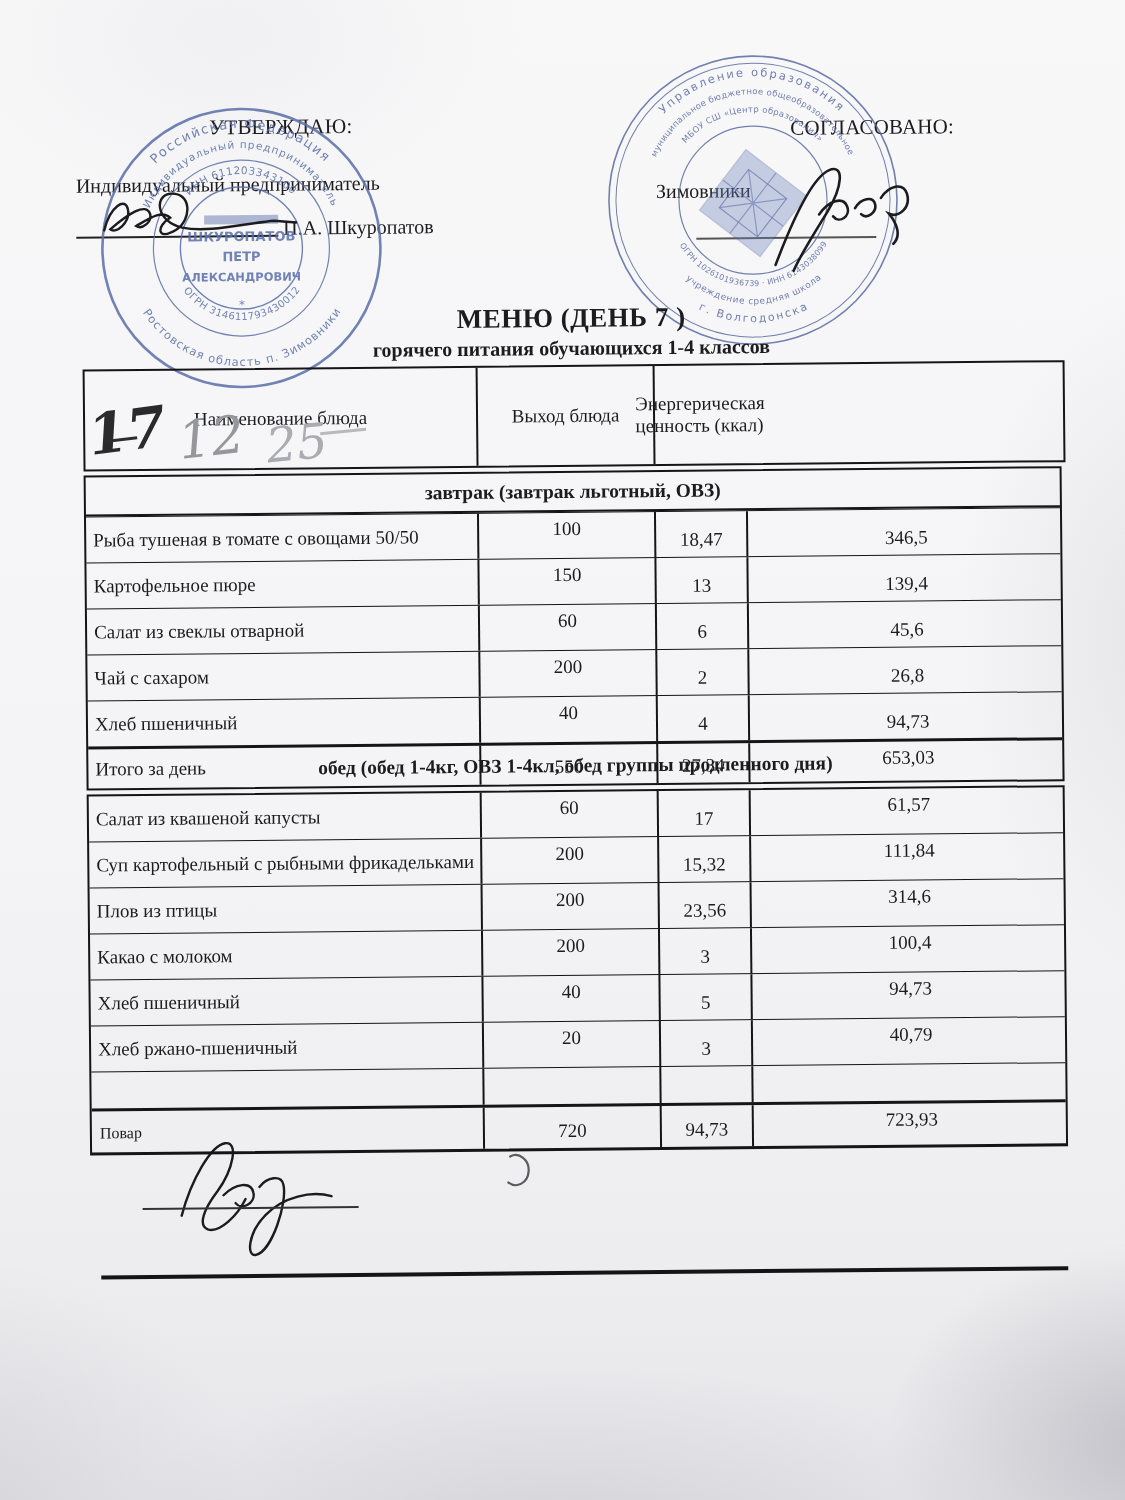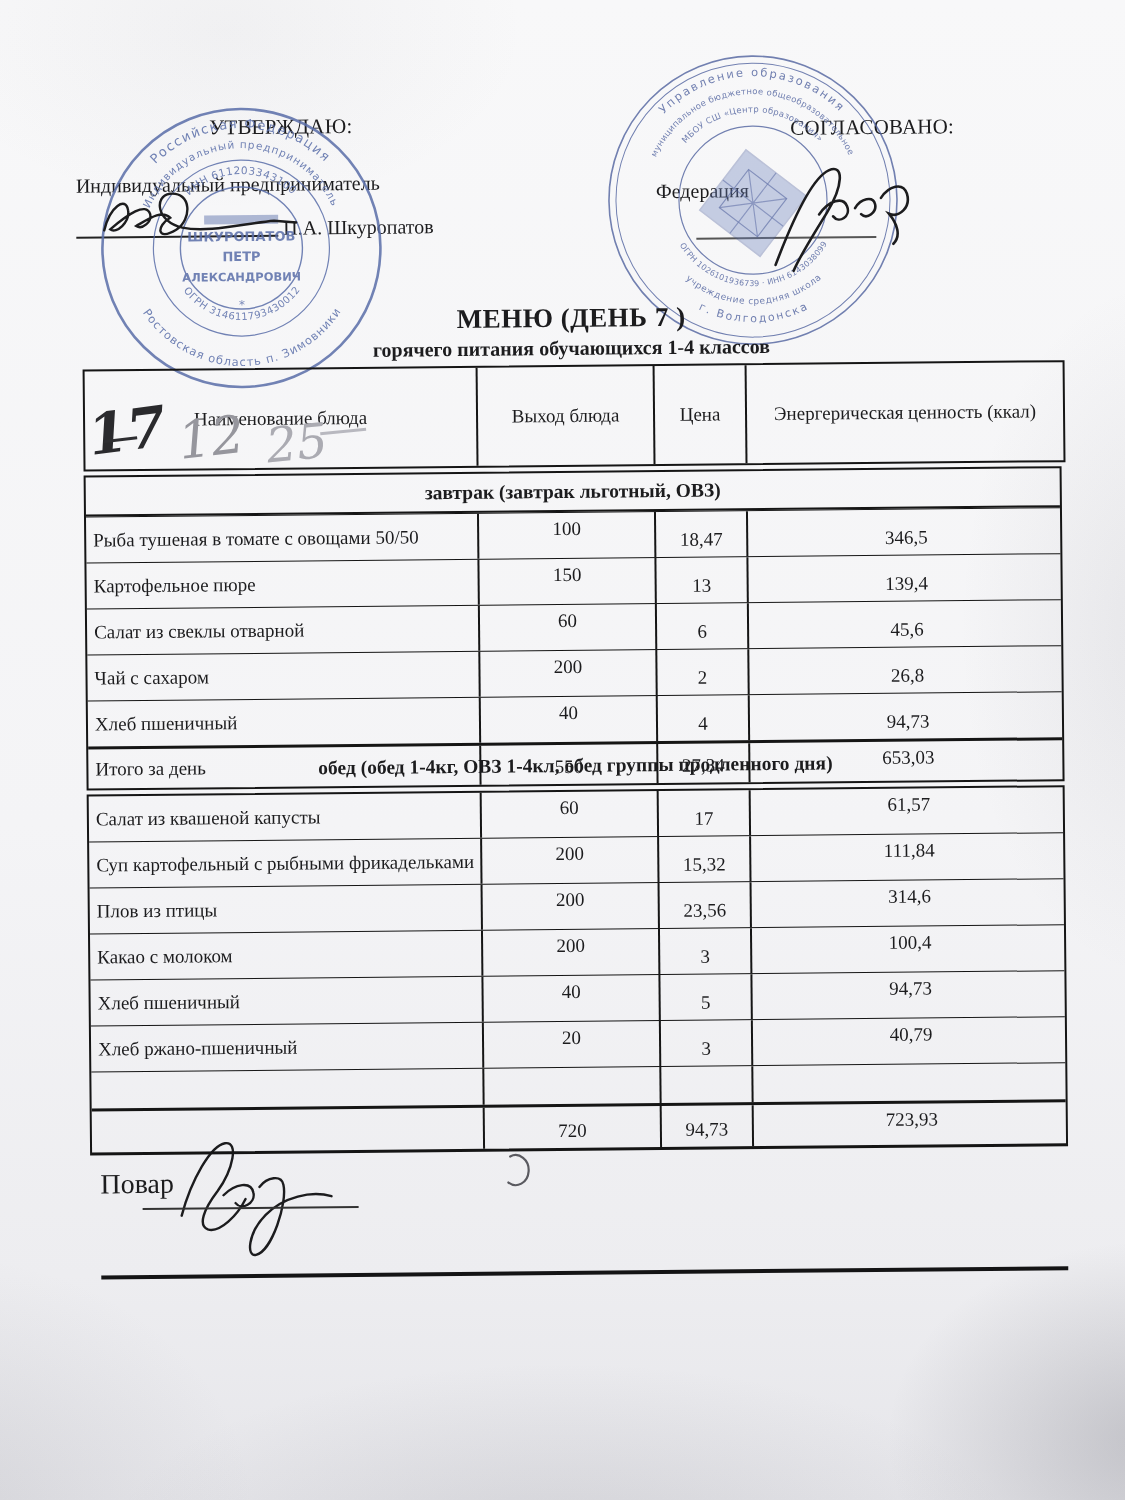--- a/index.html
+++ b/index.html
@@ -50,21 +50,21 @@
 <body>
 
 <div class="page">
   <div class="content">
 
     <div class="abs lbl" style="left:214px;top:112px;">УТВЕРЖДАЮ:</div>
     <div class="abs lbl" style="left:795px;top:118px;">СОГЛАСОВАНО:</div>
     <div class="abs" style="left:80px;top:170px;font-size:20px;">Индивидуальный предприниматель</div>
     <div class="abs rule" style="left:80px;top:232px;width:202px;height:2px;"></div>
     <div class="abs" style="left:287px;top:214px;font-size:20px;">П.А. Шкуропатов</div>
-    <div class="abs" style="left:660px;top:181px;font-size:20px;">Федерация</div>
+    <div class="abs" style="left:660px;top:181px;font-size:20px;">Зимовники</div>
     <div class="abs" style="left:700px;top:239px;width:180px;height:1.5px;background:#555;"></div>
 
     <svg class="abs stamp-svg" style="left:100px;top:100px;opacity:.85;" width="290" height="290" viewBox="0 0 290 290">
       <defs>
         <path id="lpTop" d="M 25,145 A 120,120 0 0 1 265,145"></path>
         <path id="lpBot" d="M 27,145 A 118,118 0 0 0 263,145"></path>
         <path id="lpMid" d="M 45,145 A 100,100 0 0 1 245,145"></path>
         <path id="lpInT" d="M 71,145 A 74,74 0 0 1 219,145"></path>
         <path id="lpInB" d="M 73,145 A 72,72 0 0 0 217,145"></path>
       </defs>
@@ -129,21 +129,20 @@
     <svg class="abs" style="left:148px;top:1120px;" width="190" height="135" viewBox="0 0 190 135">
       <path d="M28,92 C38,56 58,22 72,20 C86,18 80,46 64,68 C50,86 44,102 54,106 C66,110 84,92 92,76 M70,72 C82,60 98,58 100,70 C102,80 88,88 82,80 M106,64 C114,54 128,52 130,62 C134,80 118,128 102,132 C92,134 94,110 112,92 C130,74 158,68 178,74" fill="none" stroke="#1c1c1e" stroke-width="2.4" stroke-linecap="round"></path>
     </svg>
 
     <div class="abs doc-title">МЕНЮ (ДЕНЬ 7 )</div>
     <div class="abs doc-subtitle">горячего питания обучающихся 1-4 классов</div>
 
     <div class="tblhead">
       <div class="cell">Наименование блюда</div>
       <div class="cell">Выход блюда</div>
-      <div class="cell">Цена</div>
       <div class="cell">Энергерическая ценность (ккал)</div>
     </div>
 
     <div class="abs hw" style="left:90px;top:393px;font-size:56px;color:#2a2a2d;transform:rotate(-7deg);font-weight:bold;">17</div>
     <div class="inkline" style="left:105px;top:434px;width:34px;height:3px;transform:rotate(-6deg);"></div>
     <div class="abs hw" style="left:180px;top:404px;font-size:52px;color:#96969d;transform:rotate(-6deg);">12</div>
     <div class="abs hw" style="left:268px;top:412px;font-size:48px;color:#abatrb;color:#ababb2;transform:rotate(-5deg);">25</div>
     <div class="inkline" style="left:322px;top:428px;width:46px;height:3px;background:#b8b8bf;transform:rotate(-5deg);"></div>
 
     <div class="tbl t1">
@@ -236,18 +235,18 @@
         <div class="cell va-bot">720</div>
         <div class="cell va-bot">94,73</div>
         <div class="cell va-top">723,93</div>
       </div>
     </div>
 
     <svg class="abs" style="left:495px;top:1150px;" width="36" height="42" viewBox="0 0 36 42">
       <path d="M10,6 A13,15 0 1 1 8,32" fill="none" stroke="#5a5a60" stroke-width="2.2" stroke-linecap="round"></path>
     </svg>
 
-    <div class="abs" style="left:95px;top:1164px;font-size:28px;">Повар</div>
+    <div class="abs" style="left:95px;top:1120px;font-size:16px;">Повар</div>
     <div class="abs rule" style="left:137px;top:1204px;width:216px;height:2px;background:#333;"></div>
     <div class="abs" style="left:95px;top:1271px;width:967px;height:4px;background:#141415;"></div>
 
   </div>
 </div>
 
 </body></html>

